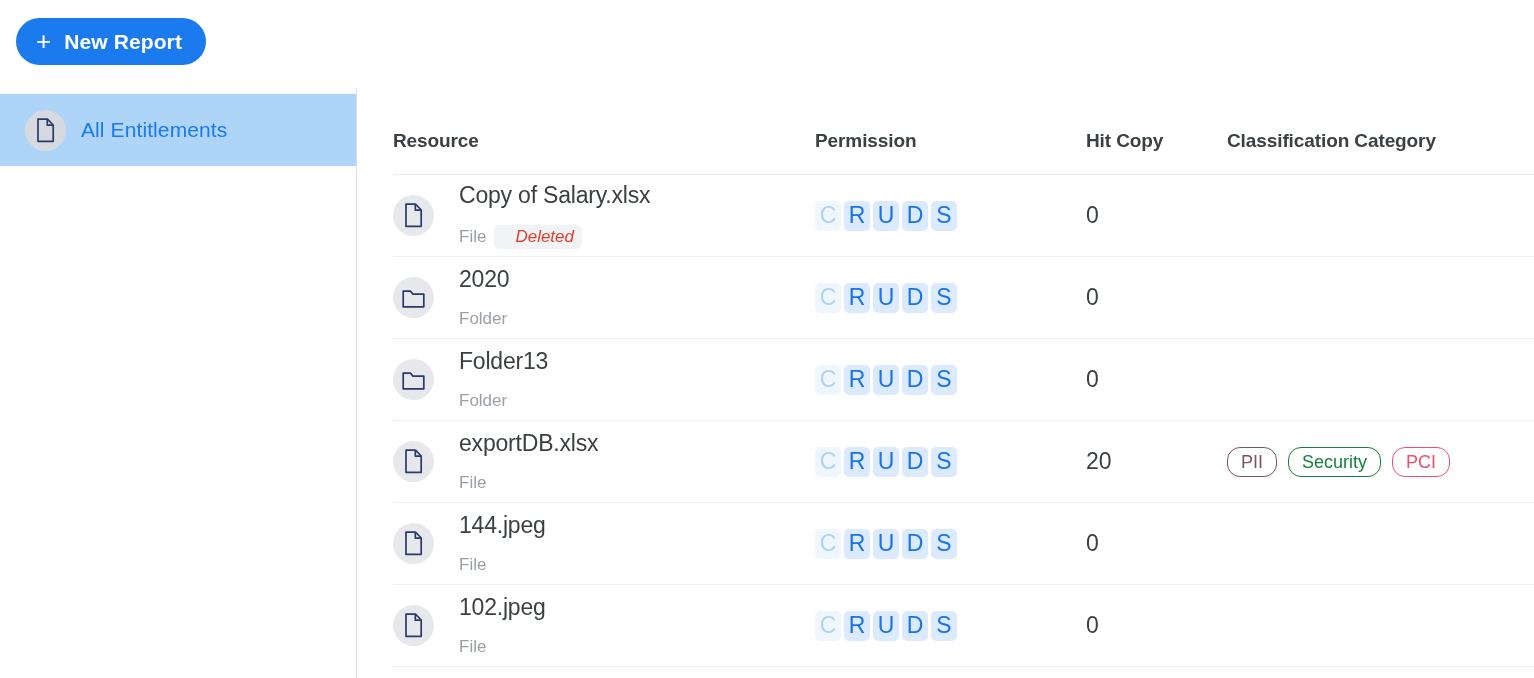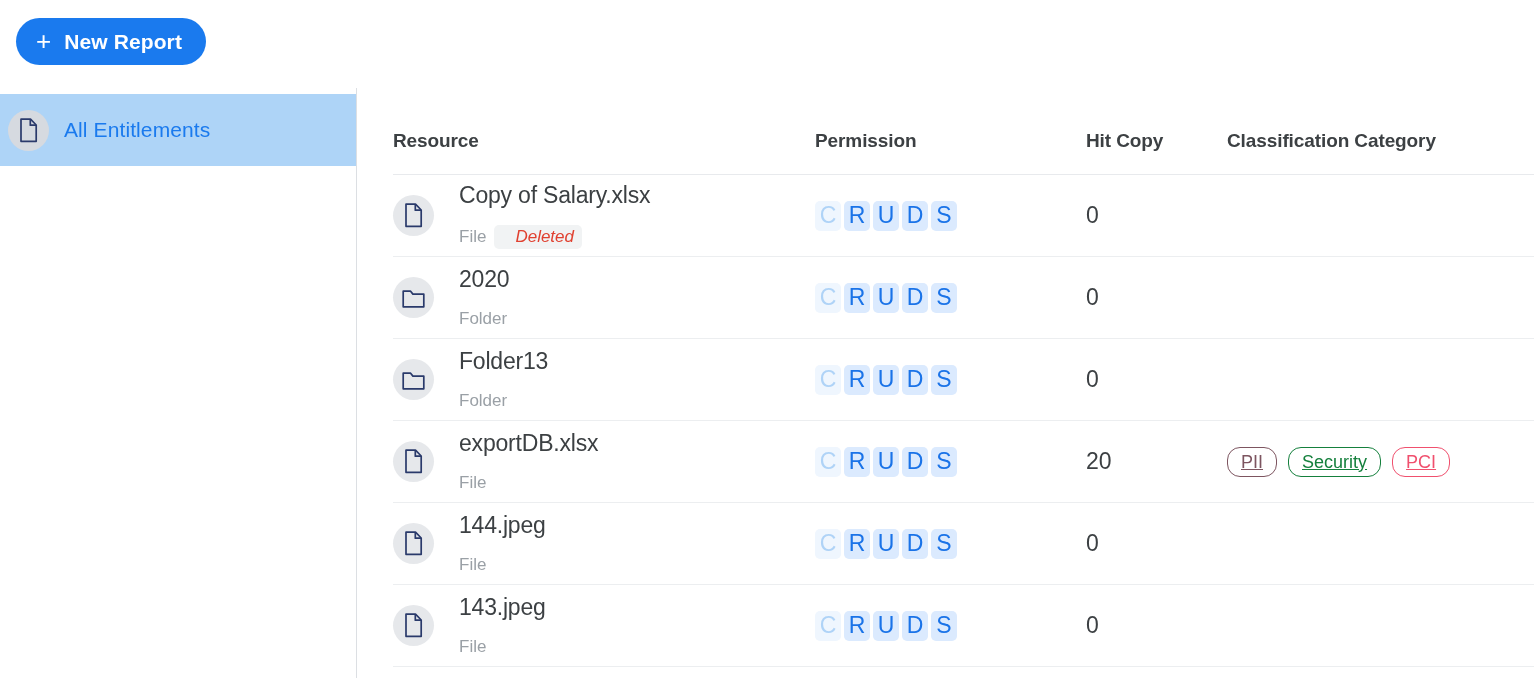--- a/index.html
+++ b/index.html
@@ -68,21 +68,21 @@
 
   .sidebar-item {
     position: absolute;
     left: 0;
     top: 94px;
     width: 356px;
     height: 72px;
     display: flex;
     align-items: center;
     gap: 15px;
-    padding-left: 8px;
+    padding-left: 25px;
     box-sizing: border-box;
     cursor: pointer;
   }
   .sidebar-item.selected {
     background: #aed4f7;
   }
   .sidebar-item .label {
     font-size: 21px;
     color: #1a7aee;
     letter-spacing: .1px;
@@ -215,21 +215,20 @@
 
   .tags { display: flex; gap: 11px; align-items: center; }
   .tag {
     border: 1px solid currentColor;
     border-radius: 13px;
     font-size: 18px;
     padding: 5px 13px 5px 13px;
     line-height: 1;
     white-space: nowrap;
     cursor: pointer;
-    text-decoration: underline;
   }
   .tag.pii { color: #7d5560; }
   .tag.security { color: #15803d; text-align: center; }
   .tag.pci { color: #f0506e; }
 </style>
 </head>
 <body>
 
 <div class="app">
 
@@ -432,21 +431,21 @@
             <tr>
               <td>
                 <div class="res-cell">
                   <span class="circle-icon light">
                     <svg width="21" height="25" viewBox="0 0 21 25">
                       <path d="M3 1.2h9.5L18.2 7v16.3H3z" fill="none" stroke="#2a3a6b" stroke-width="1.7" stroke-linejoin="round"></path>
                       <path d="M12.3 1.4v5.8h5.7" fill="none" stroke="#2a3a6b" stroke-width="1.7" stroke-linejoin="round"></path>
                     </svg>
                   </span>
                   <span class="res-text">
-                    <span class="res-name">143.jpeg</span>
+                    <span class="res-name">102.jpeg</span>
                     <span class="res-meta">
                       <span class="res-type">File</span>
                     </span>
                   </span>
                 </div>
               </td>
               <td>
                 <div class="cruds">
                   <span class="off">C</span>
                   <span class="">R</span>

